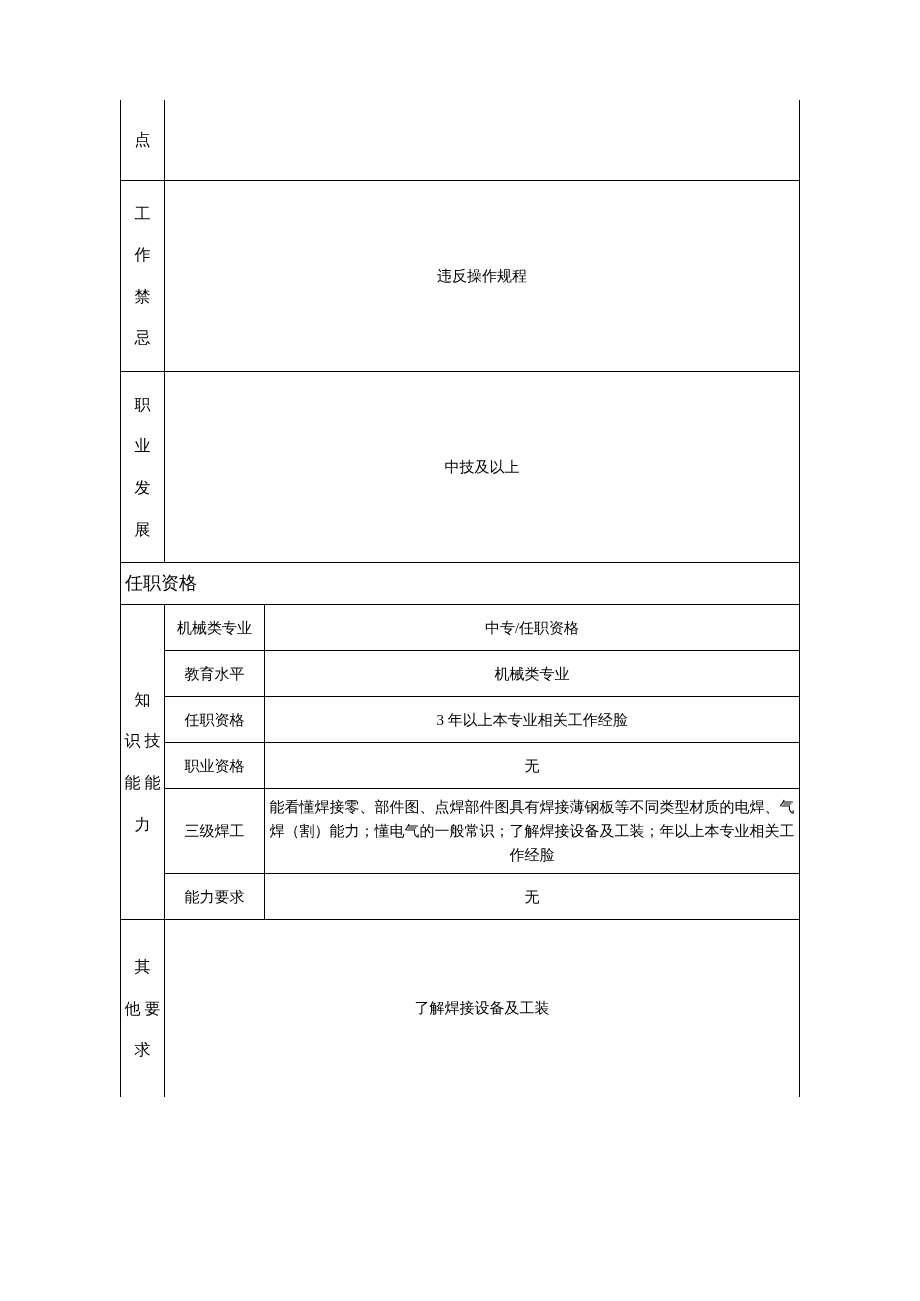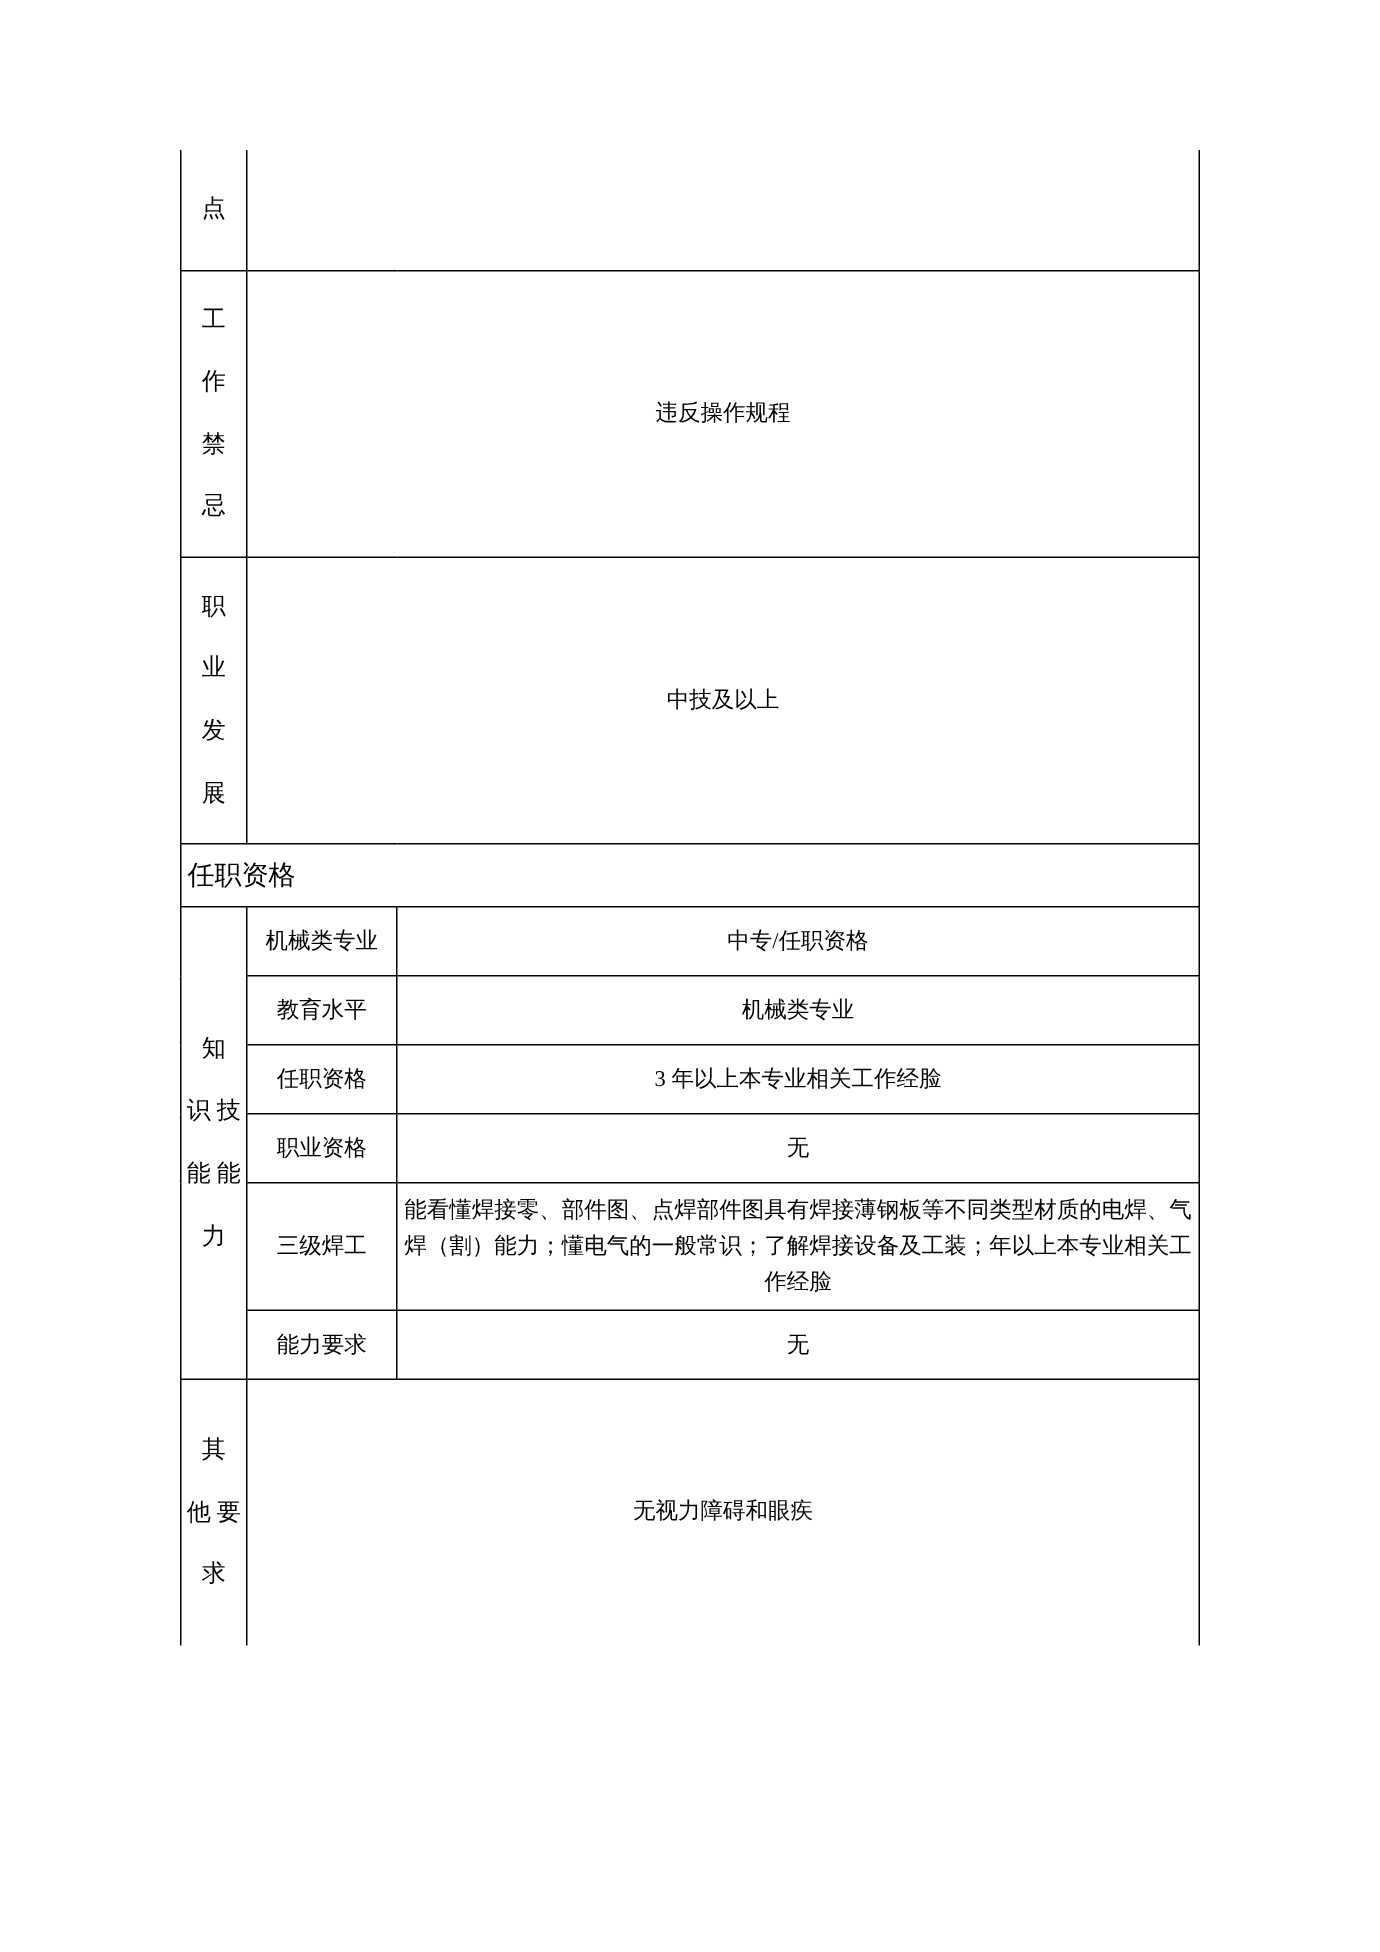--- a/index.html
+++ b/index.html
@@ -118,17 +118,17 @@
     <td class="sublabel med">能力要求</td>
     <td class="content">无</td>
   </tr>
 
   <tr>
     <td class="vlabel no-bottom" style="padding:26px 0;">
       <span>其</span>
       <span>他 要</span>
       <span>求</span>
     </td>
-    <td colspan="2" class="content no-bottom">无视力障碍和眼疾</td>
+    <td colspan="2" class="content no-bottom">了解焊接设备及工装</td>
   </tr>
 
 </tbody>
   </table>
 
 </body></html>

